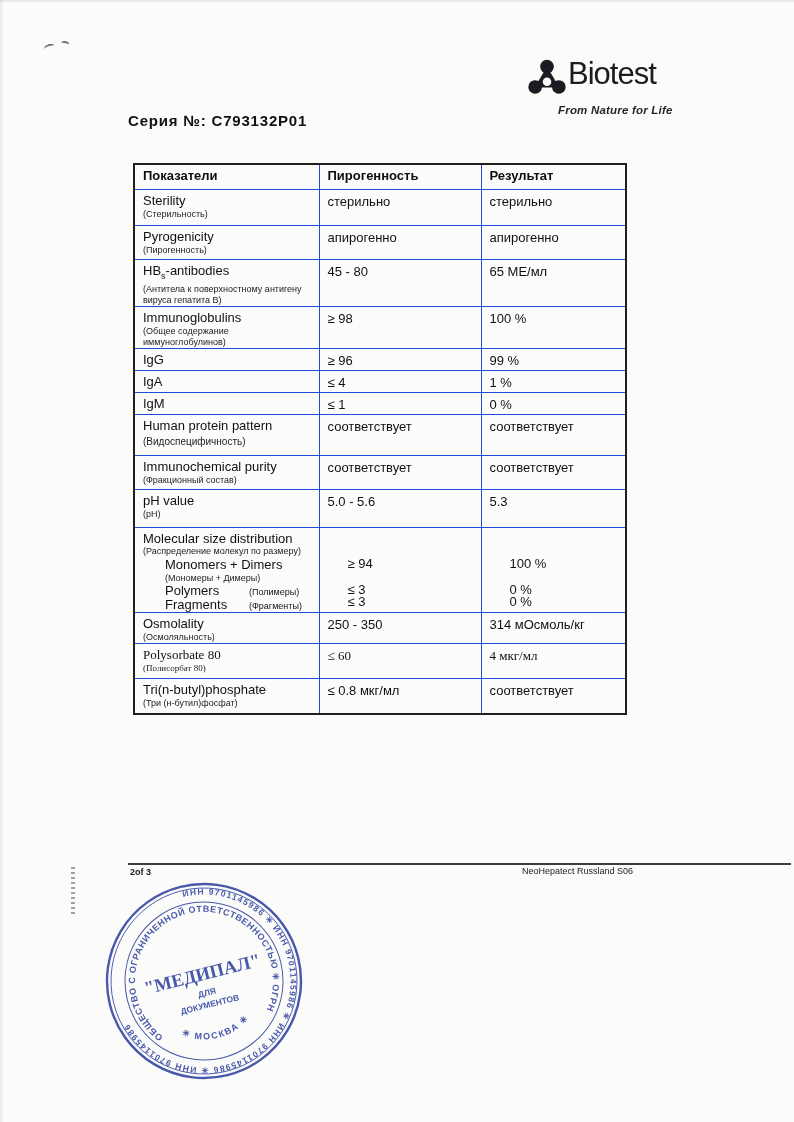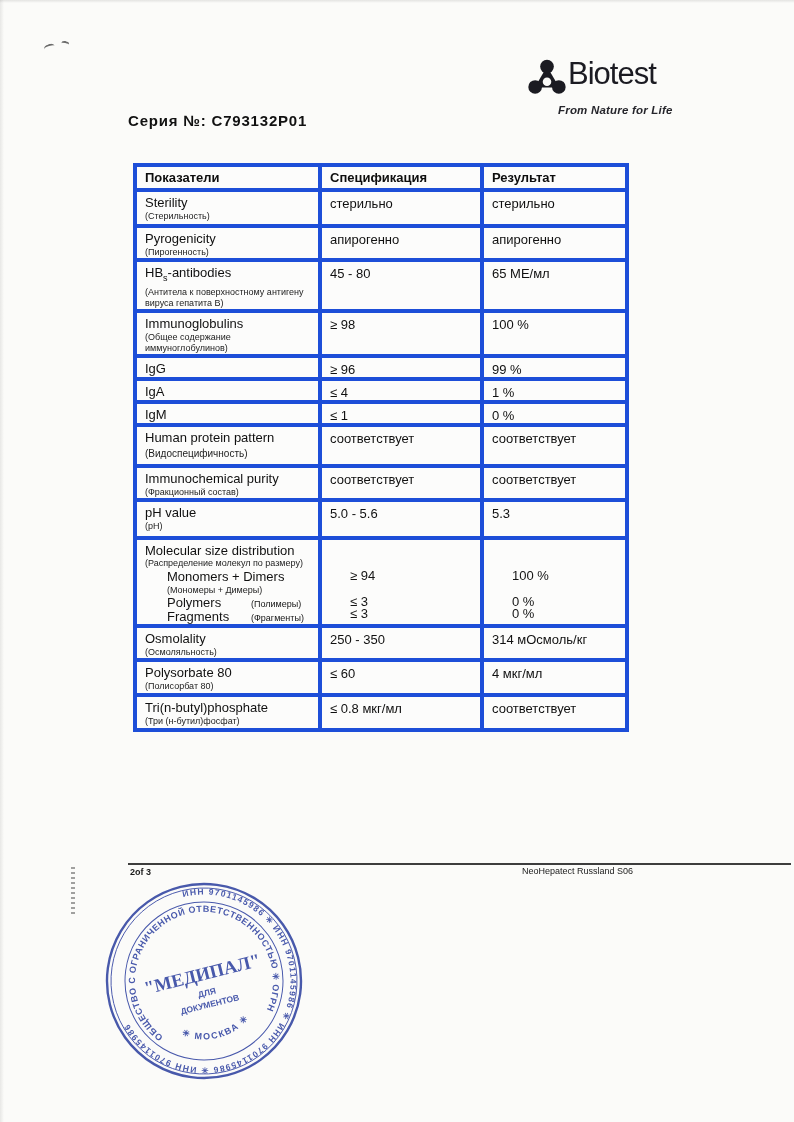--- a/index.html
+++ b/index.html
@@ -34,21 +34,21 @@
 
   
   table.spec{
     position:absolute;left:133px;top:163px;width:492px;
     border-collapse:collapse;table-layout:fixed;
     background:#fcfcfb;
   }
   table.spec col.c1{width:185px;} table.spec col.c2{width:162px;} table.spec col.c3{width:145px;}
   table.spec{border:2px solid #1f1f1f;}
   table.spec td,table.spec th{
-    border:4px solid #1d4ed8;vertical-align:top;text-align:left;
+    border:1px solid #1d4ed8;vertical-align:top;text-align:left;
     padding:3px 6px 0 8px;overflow:hidden;
   }
   th.hd{font-size:13px;font-weight:bold;padding-top:5px;color:#0e0e0e;}
   .nm{font-size:13px;line-height:15px;color:#101010;}
   .ru{font-size:9px;line-height:11px;color:#1c1c1c;margin-top:1px;}
   .val{font-size:13px;line-height:15px;color:#101010;padding-top:1px;}
   td.vcell{padding-top:4px;}
   
   td.molcell{position:relative;}
   .ind{margin-left:22px;}
@@ -94,21 +94,21 @@
 
 <table class="spec">
   <colgroup>
       <col class="c1">
       <col class="c2">
       <col class="c3">
     </colgroup>
   <tbody>
       <tr style="height:25px;">
     <th class="hd">Показатели</th>
-    <th class="hd">Спецификация</th>
+    <th class="hd">Пирогенность</th>
     <th class="hd">Результат</th>
   </tr>
 
   <tr style="height:36px;">
     <td>
           <div class="nm">Sterility</div>
         <div class="ru">(Стерильность)</div>
         </td>
     <td class="vcell">
           <div class="val">стерильно</div>
@@ -264,21 +264,21 @@
         <div class="ru">(Осмоляльность)</div>
         </td>
     <td class="vcell">
           <div class="val">250 - 350</div>
         </td>
     <td class="vcell">
           <div class="val">314 мОсмоль/кг</div>
         </td>
   </tr>
 
-  <tr style="height:35px;">
+  <tr style="height:35px;font-family:Liberation Serif, serif;">
     <td>
           <div class="nm">Polysorbate 80</div>
         <div class="ru">(Полисорбат 80)</div>
         </td>
     <td class="vcell">
           <div class="val">≤ 60</div>
         </td>
     <td class="vcell">
           <div class="val">4 мкг/мл</div>
         </td>

